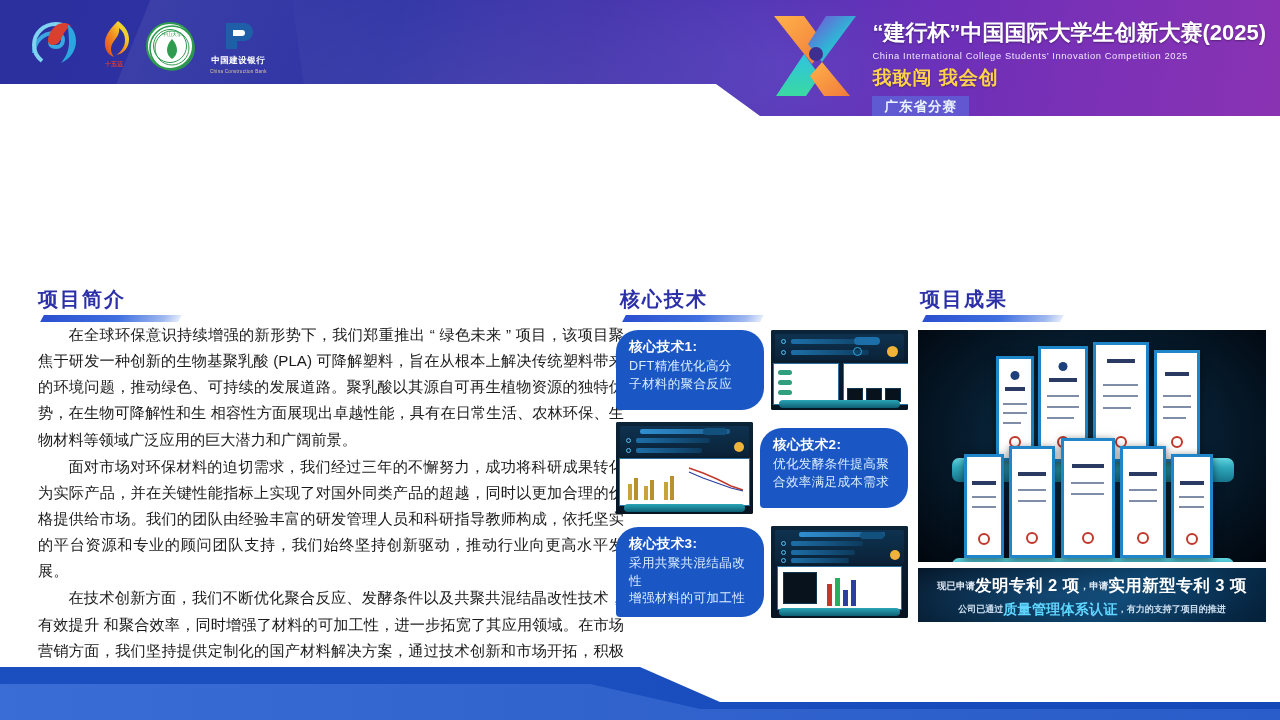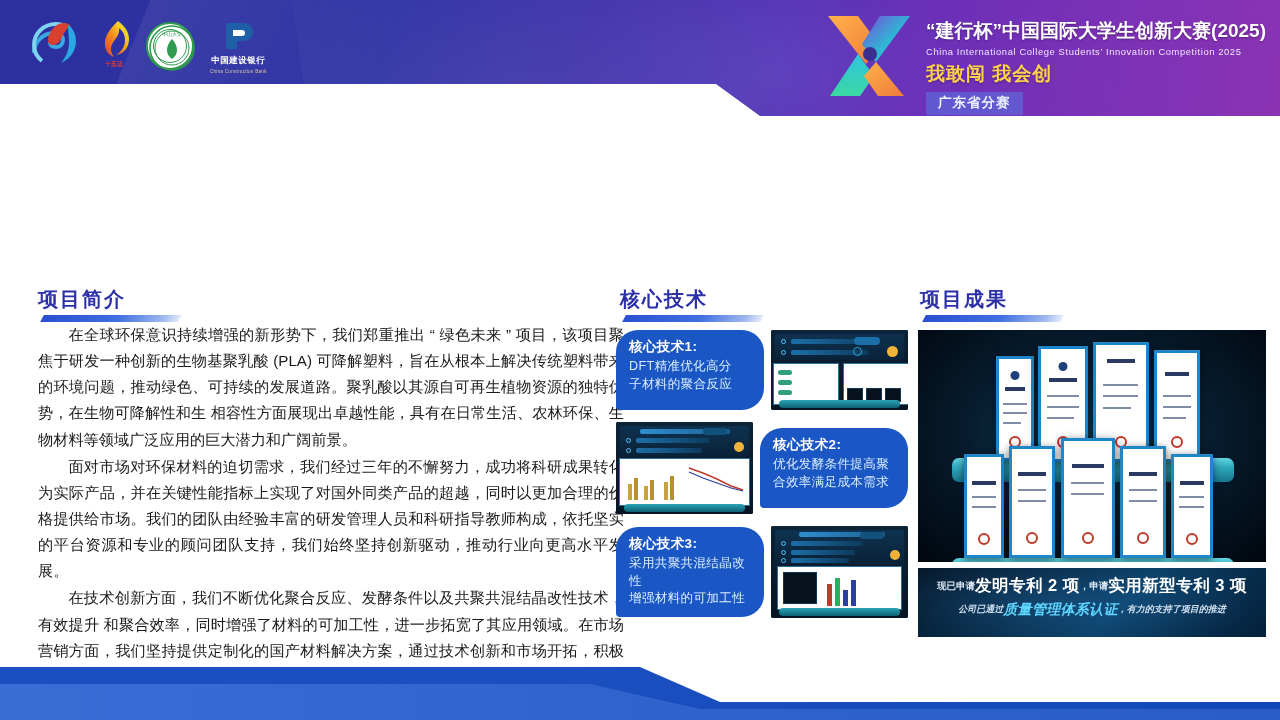--- a/index.html
+++ b/index.html
@@ -52,21 +52,21 @@
      border:1px solid #2e9b4e; border-radius:50%; }
   .logo-ccb{ display:flex; flex-direction:column; align-items:center; gap:2px; }
   .ccb-mark{ width:40px; height:34px; }
   .ccb-text{ font-size:8.5px; color:#fff; font-weight:bold; letter-spacing:.5px; white-space:nowrap;}
   .ccb-sub{ font-size:4.5px; color:#d9c7a0; letter-spacing:.3px; white-space:nowrap;}
 
   
   .comp{ position:absolute; right:14px; top:6px; display:flex; align-items:flex-start; gap:8px; }
   .comp-x{ width:100px; height:92px; margin-top:4px;}
   .comp-txt{ padding-top:12px; }
-  .comp-line1{ color:#fff; font-size:19px; font-weight:bold; letter-spacing:0px; white-space:nowrap;
+  .comp-line1{ color:#fff; font-size:22px; font-weight:bold; letter-spacing:0px; white-space:nowrap;
      text-shadow:0 1px 2px rgba(0,0,0,.35); }
   .comp-line2{ color:#efe7ff; font-size:9.4px; letter-spacing:.6px; white-space:nowrap; margin-top:2px;}
   .comp-line3{ color:#ffd24a; font-size:19px; font-weight:bold; letter-spacing:1px; margin-top:4px; white-space:nowrap;
      text-shadow:0 1px 2px rgba(0,0,0,.3);}
   .comp-badge{ margin-top:5px; display:inline-block; background:rgba(90,120,230,.55);
      color:#eaf2ff; font-size:13.5px; font-weight:bold; padding:2px 12px 3px 12px; letter-spacing:1px;}
 
   
   .titles{ position:absolute; left:0; top:104px; width:1280px; text-align:center; }
   .t-school{ font-size:29px; font-weight:bold; color:#2b2fa8; letter-spacing:3px; line-height:1.25; }
@@ -130,26 +130,26 @@
   .cert-shelf{ position:absolute; border-radius:7px;
      background: linear-gradient(180deg,#63d6e0 0%, #2fa9bd 38%, #17768d 100%); }
   .cert{ position:absolute; background:#fff; border:3px solid #1f87c9;
      box-shadow: 0 2px 8px rgba(0,0,0,.55); }
   .cert .c-seal{ position:absolute; left:50%; transform:translateX(-50%); top:12%;
      width:9px; height:9px; border-radius:50%; background:#1d3f7a;}
   .cert .c-ln{ position:absolute; left:14%; height:2px; background:#7f8da8;}
   .cert .c-stamp{ position:absolute; width:12px; height:12px; border-radius:50%;
      border:2px solid #c0392b; left:50%; transform:translateX(-50%); bottom:10%;}
   .cert .c-block{ position:absolute; height:4px; background:#2b3a63;}
-  .patent-bar{ position:relative; margin-top:6px; width:348px; height:69px; overflow:hidden;
+  .patent-bar{ position:relative; margin-top:6px; width:348px; height:54px; overflow:hidden;
      background: linear-gradient(135deg,#041424 0%, #072a45 35%, #0a3d62 58%, #05203a 100%); }
   .patent-glow{ position:absolute; left:-10%; top:-40%; width:120%; height:180%;
      background: radial-gradient(ellipse at 40% 50%, rgba(60,160,255,.22), rgba(0,0,0,0) 60%); }
   .pb-l1{ position:absolute; left:0; right:0; top:7px; text-align:center; white-space:nowrap;}
-  .pb-l2{ position:absolute; left:0; right:0; top:32px; text-align:center; white-space:nowrap;font-style:italic;}
+  .pb-l2{ position:absolute; left:0; right:0; top:32px; text-align:center; white-space:nowrap;}
   .pb-sm{ font-size:9.5px; color:#dfe9f5; font-weight:bold; vertical-align:middle;}
   .pb-lg{ font-size:16.5px; color:#ffffff; font-weight:bold; vertical-align:middle; letter-spacing:.5px;}
   .pb-cy{ font-size:14px; color:#5fd6ff; font-weight:bold; vertical-align:middle; letter-spacing:.3px;}
   .pb-tiny{ font-size:9px; color:#cfe0f0; font-weight:bold; vertical-align:middle;}
 
   
   .footer{ position:absolute; left:0; bottom:0; width:1280px; height:60px; }
   .f-dark{ position:absolute; inset:0;
      background: linear-gradient(90deg,#1b4fc0 0%, #1b4fc0 45%, #1348b8 100%);
      clip-path: polygon(0 7px, 640px 7px, 720px 42px, 1280px 42px, 1280px 60px, 0 60px); }

